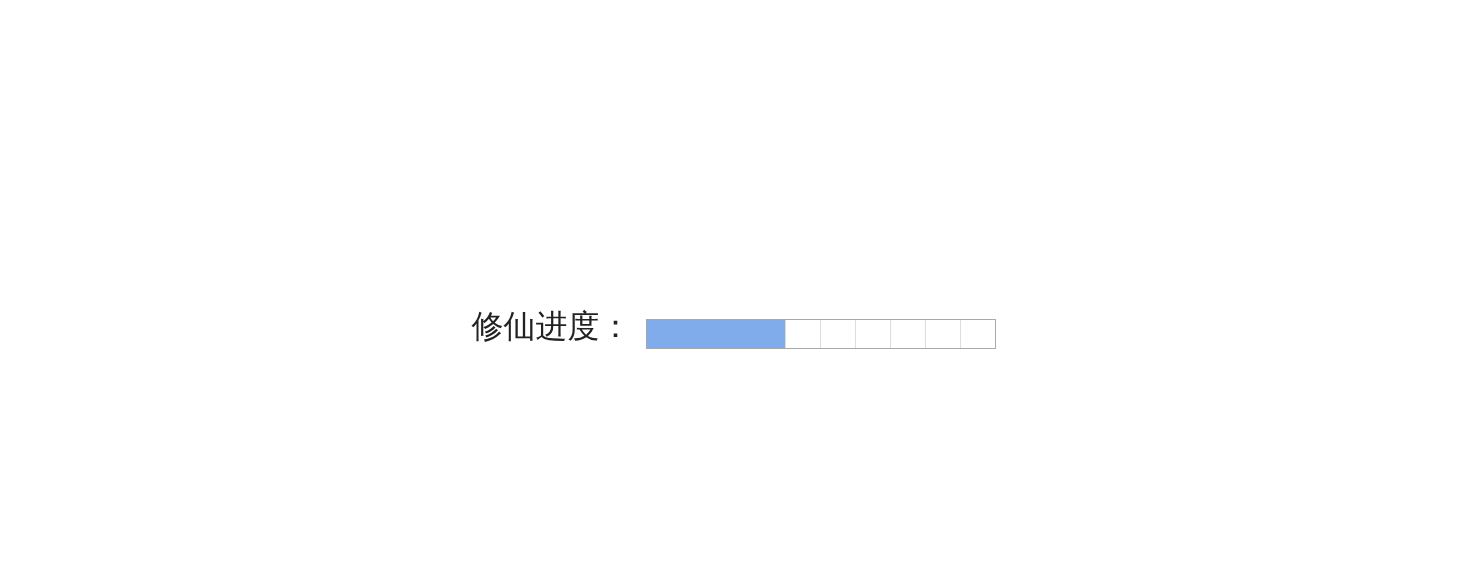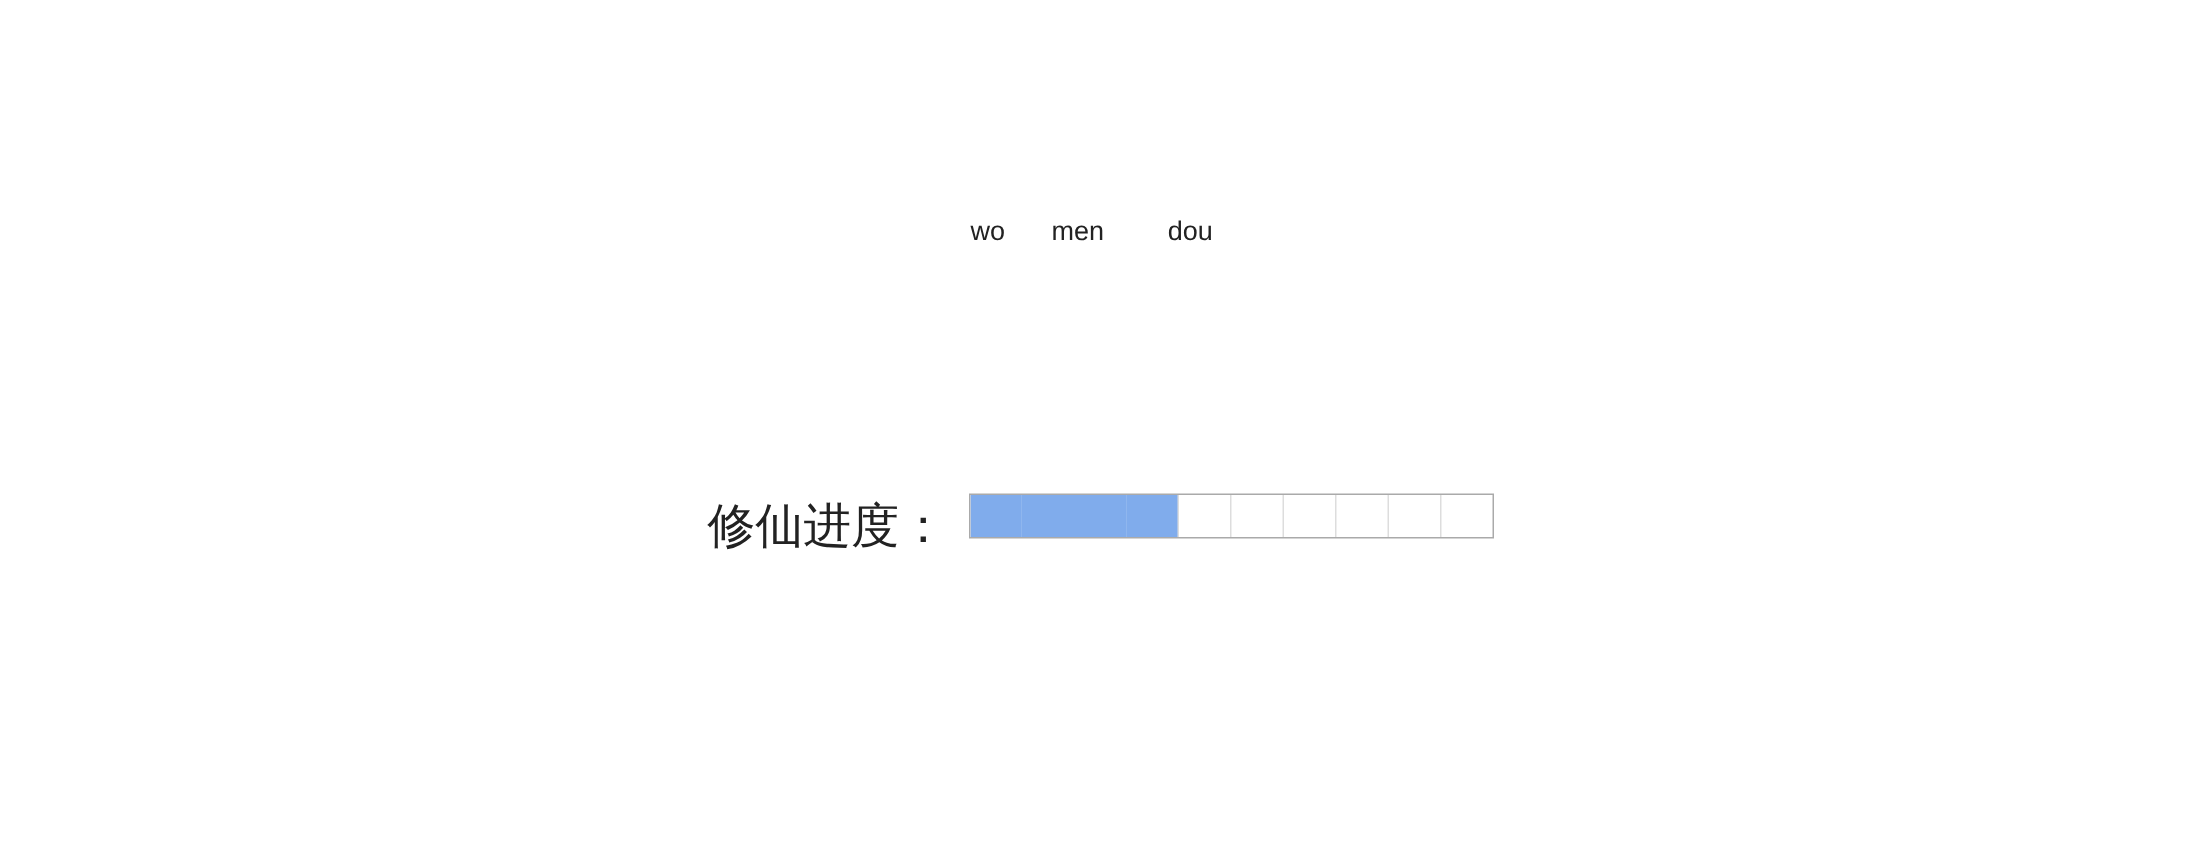--- a/index.html
+++ b/index.html
@@ -37,21 +37,21 @@
     text-align: center;
   }
   .han {
     font-size: 40px;
     line-height: 1.1;
     letter-spacing: 0px;
   }
   .progress-row {
     margin-top: 160px;
     display: flex;
-    align-items: flex-start;
+    align-items: flex-end;
   }
   .progress-label {
     font-size: 32px;
     margin-right: 14px;
   }
   .progress-bar {
     width: 350px;
     height: 30px;
     box-sizing: border-box;
     border: 1px solid #aaa;
@@ -71,25 +71,20 @@
   .seg.filled.last-filled {
     border-right-color: #ddd;
   }
 </style>
 </head>
 <body>
 
 <div class="wrap">
 
   <div class="title-block">
-    <div class="pinyin-row">
-      <span style="width:48px">wo</span>
-      <span style="width:72px">men</span>
-      <span style="width:78px">dou</span>
-    </div>
   </div>
 
   <div class="progress-row">
     <div class="progress-label">修仙进度：</div>
     <div class="progress-bar" id="progress-bar">
         <div class="seg filled" style="background: rgb(128, 172, 236);"></div>
         <div class="seg filled" style="background: rgb(128, 172, 236);"></div>
         <div class="seg filled" style="background: rgb(128, 172, 236);"></div>
         <div class="seg filled last-filled" style="background: rgb(128, 172, 236);"></div>
         <div class="seg"></div>

